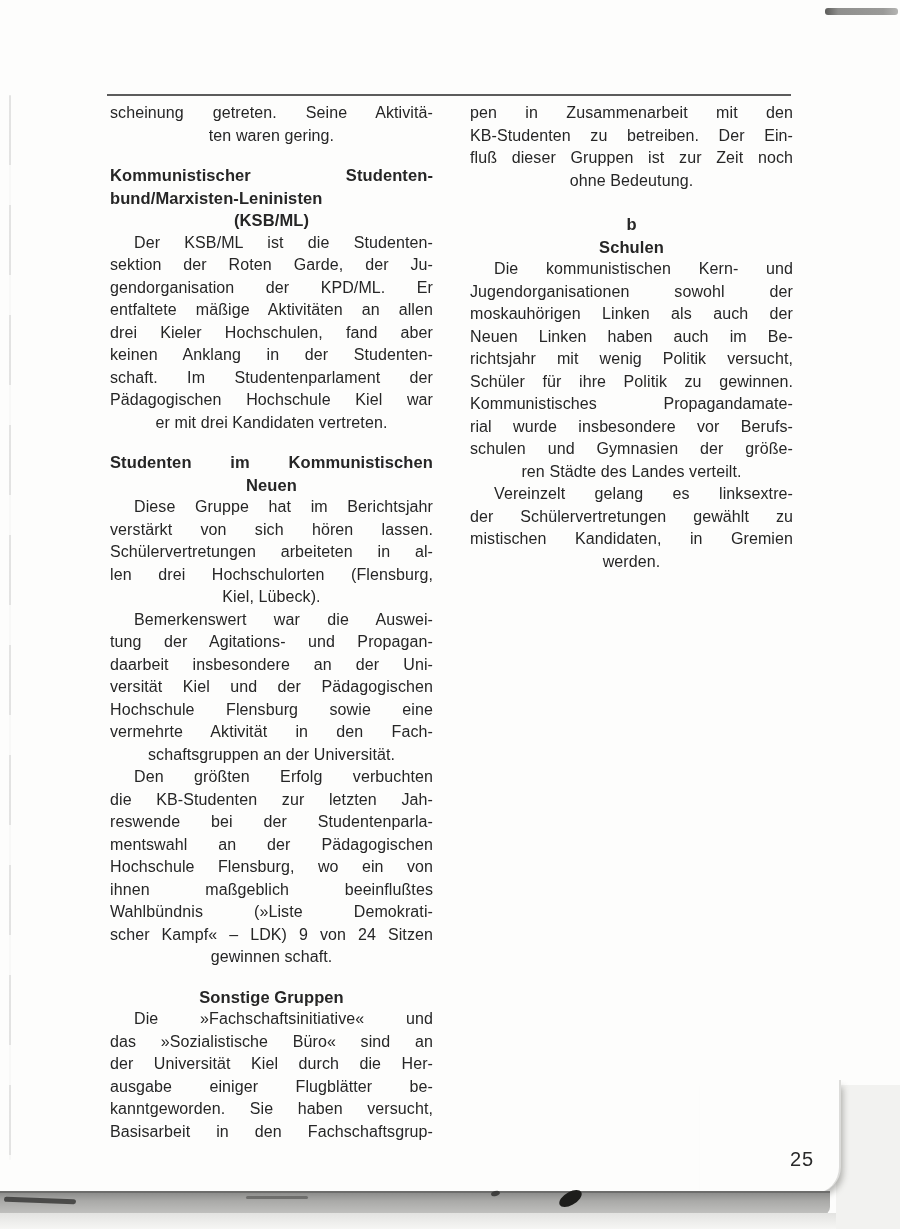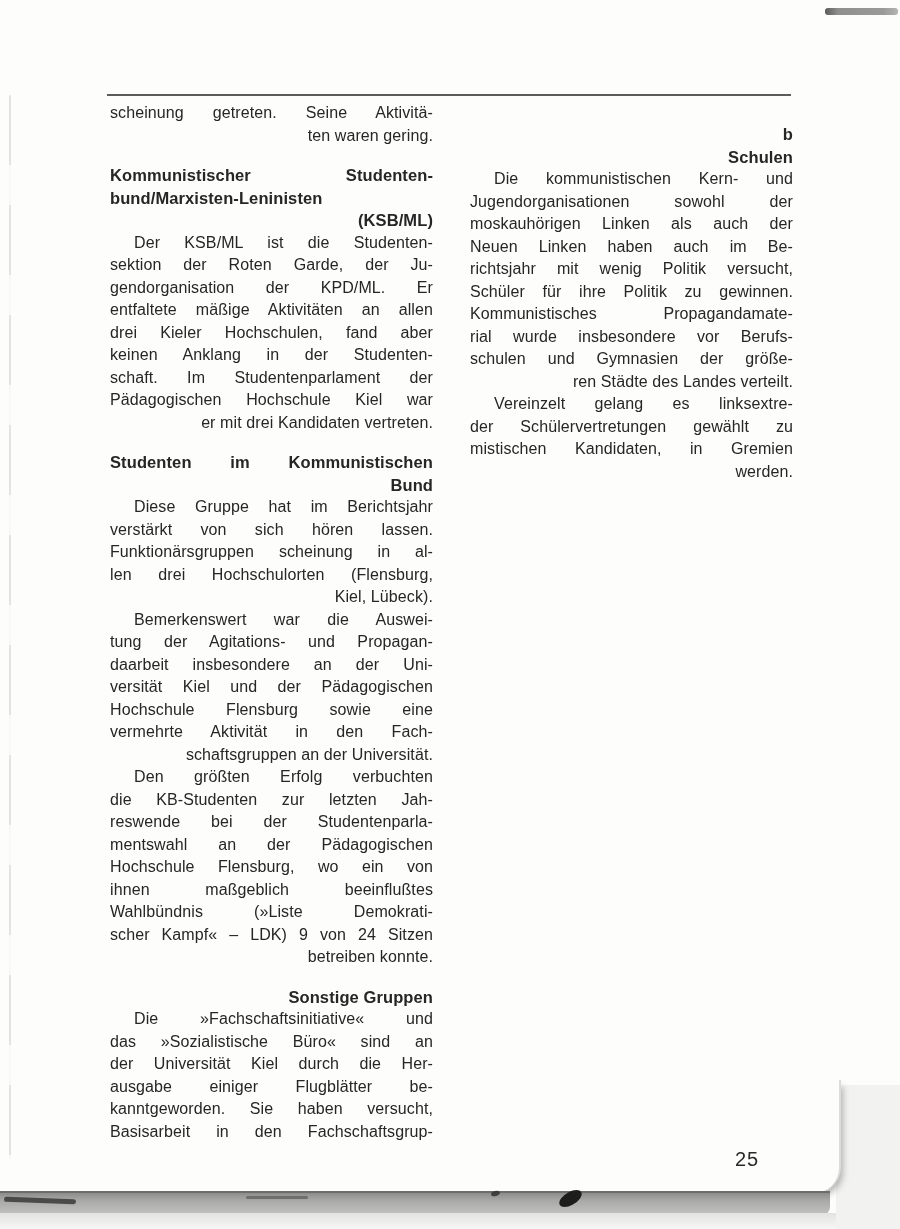--- a/index.html
+++ b/index.html
@@ -30,25 +30,25 @@
     position:absolute; top:102px; width:323px;
     font-size:16px; line-height:22.5px; letter-spacing:.1px;
   }
   .col-left  { left:110px; }
   .col-right { left:470px; }
   .block { margin:0; }
   .block.gap1 { margin-top:17px; }
   .block.gap2 { margin-top:21px; }
   .heading .line { font-weight:bold; font-size:16.5px; }
   .line.justify { text-align:justify; text-align-last:justify; }
-  .line.left    { text-align:right; }
+  .line.left    { text-align:center; }
   .line.center  { text-align:left; }
   .line.indent  { text-indent:24px; }
   .page-number {
-    position:absolute; left:735px; top:1148px;
+    position:absolute; left:790px; top:1148px;
     font-size:20px; letter-spacing:1px; color:#2a2a2a;
   }
   
   .corner-bg {
     position:absolute; left:836px; top:1085px; width:64px; height:144px;
     background:#f2f2f0;
   }
   .page-corner {
     position:absolute; left:700px; top:1080px; width:139px; height:113px;
     background:#fdfdfc;
@@ -109,26 +109,26 @@
         <div class="line justify">gendorganisation der KPD/ML. Er</div>
         <div class="line justify">entfaltete mäßige Aktivitäten an allen</div>
         <div class="line justify">drei Kieler Hochschulen, fand aber</div>
         <div class="line justify">keinen Anklang in der Studenten-</div>
         <div class="line justify">schaft. Im Studentenparlament der</div>
         <div class="line justify">Pädagogischen Hochschule Kiel war</div>
         <div class="line left">er mit drei Kandidaten vertreten.</div>
       </div>
       <div class="block heading gap1">
         <div class="line justify">Studenten im Kommunistischen</div>
-        <div class="line left">Bund</div>
+        <div class="line left">Neuen</div>
       </div>
       <div class="block para">
         <div class="line justify indent">Diese Gruppe hat im Berichtsjahr</div>
         <div class="line justify">verstärkt von sich hören lassen.</div>
-        <div class="line justify">Funktionärsgruppen scheinung in al-</div>
+        <div class="line justify">Schülervertretungen arbeiteten in al-</div>
         <div class="line justify">len drei Hochschulorten (Flensburg,</div>
         <div class="line left">Kiel, Lübeck).</div>
       </div>
       <div class="block para">
         <div class="line justify indent">Bemerkenswert war die Auswei-</div>
         <div class="line justify">tung der Agitations- und Propagan-</div>
         <div class="line justify">daarbeit insbesondere an der Uni-</div>
         <div class="line justify">versität Kiel und der Pädagogischen</div>
         <div class="line justify">Hochschule Flensburg sowie eine</div>
         <div class="line justify">vermehrte Aktivität in den Fach-</div>
@@ -136,35 +136,41 @@
       </div>
       <div class="block para">
         <div class="line justify indent">Den größten Erfolg verbuchten</div>
         <div class="line justify">die KB-Studenten zur letzten Jah-</div>
         <div class="line justify">reswende bei der Studentenparla-</div>
         <div class="line justify">mentswahl an der Pädagogischen</div>
         <div class="line justify">Hochschule Flensburg, wo ein von</div>
         <div class="line justify">ihnen maßgeblich beeinflußtes</div>
         <div class="line justify">Wahlbündnis (»Liste Demokrati-</div>
         <div class="line justify">scher Kampf« – LDK) 9 von 24 Sitzen</div>
-        <div class="line left">betreiben konnte.</div>
+        <div class="line left">gewinnen schaft.</div>
       </div>
       <div class="block heading gap1">
         <div class="line left">Sonstige Gruppen</div>
       </div>
       <div class="block para">
         <div class="line justify indent">Die »Fachschaftsinitiative« und</div>
         <div class="line justify">das »Sozialistische Büro« sind an</div>
         <div class="line justify">der Universität Kiel durch die Her-</div>
         <div class="line justify">ausgabe einiger Flugblätter be-</div>
         <div class="line justify">kanntgeworden. Sie haben versucht,</div>
         <div class="line justify">Basisarbeit in den Fachschaftsgrup-</div>
       </div>
     </div>
   <div class="column col-right" id="col-right">
+      <div class="block para">
+        <div class="line justify">pen in Zusammenarbeit mit den</div>
+        <div class="line justify">KB-Studenten zu betreiben. Der Ein-</div>
+        <div class="line justify">fluß dieser Gruppen ist zur Zeit noch</div>
+        <div class="line left">ohne Bedeutung.</div>
+      </div>
       <div class="block heading gap2">
         <div class="line left">b</div>
         <div class="line left">Schulen</div>
       </div>
       <div class="block para">
         <div class="line justify indent">Die kommunistischen Kern- und</div>
         <div class="line justify">Jugendorganisationen sowohl der</div>
         <div class="line justify">moskauhörigen Linken als auch der</div>
         <div class="line justify">Neuen Linken haben auch im Be-</div>
         <div class="line justify">richtsjahr mit wenig Politik versucht,</div>

